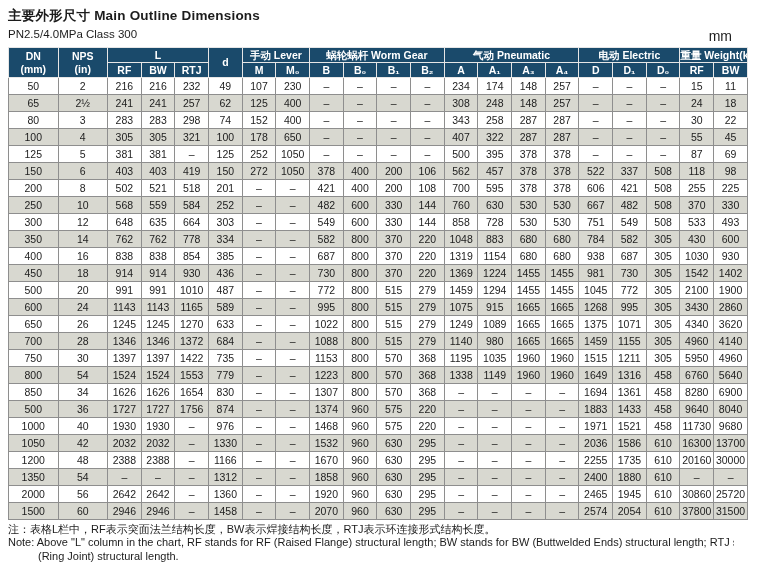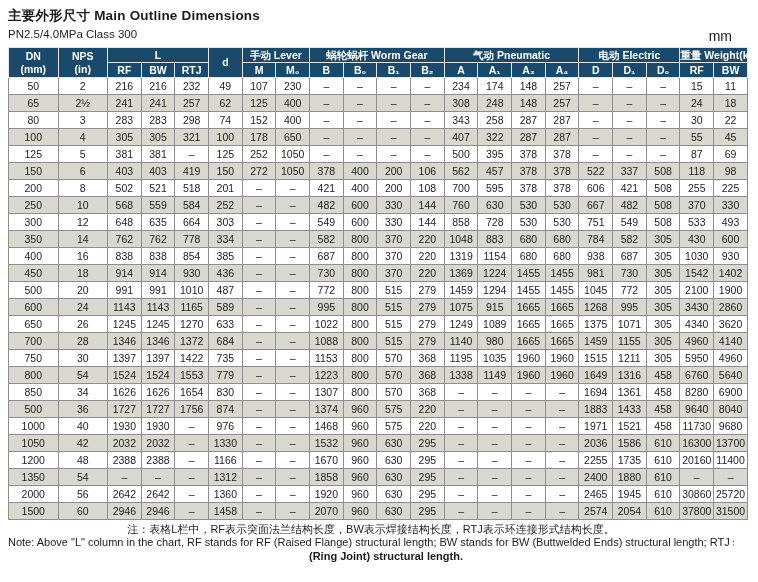--- a/index.html
+++ b/index.html
@@ -32,22 +32,22 @@
   tbody td{
     border:1px solid var(--border);
     font-size:10.5px;text-align:center;vertical-align:middle;
     height:17px;padding:0 1px;line-height:1;color:var(--text);
     overflow:hidden;white-space:nowrap;
   }
   tbody tr:nth-child(even){background:var(--row-alt);}
   col.c-dn{width:6.7%;}
   col.c-nps{width:6.7%;}
   .notes{margin-top:3px;font-size:11px;line-height:1.22;}
-  .notes div{white-space:nowrap;overflow:hidden;text-align:center;}
-  .note-en2{padding-left:30px;font-weight:bold;}
+  .notes div{white-space:nowrap;overflow:hidden;}
+  .note-en2{padding-left:30px;}
 </style>
 </head>
 <body>
 
 <div class="page">
   <div class="title">主要外形尺寸 Main Outline Dimensions</div>
   <div class="subtitle-row">
     <span class="subtitle">PN2.5/4.0MPa  Class 300</span>
     <span class="unit">mm</span>
   </div>
@@ -632,21 +632,21 @@
           <td>630</td>
           <td>295</td>
           <td>–</td>
           <td>–</td>
           <td>–</td>
           <td>–</td>
           <td>2255</td>
           <td>1735</td>
           <td>610</td>
           <td>20160</td>
-          <td>11400</td>
+          <td>30000</td>
         </tr>
         <tr>
           <td>1350</td>
           <td>54</td>
           <td>–</td>
           <td>–</td>
           <td>–</td>
           <td>1312</td>
           <td>–</td>
           <td>–</td>

